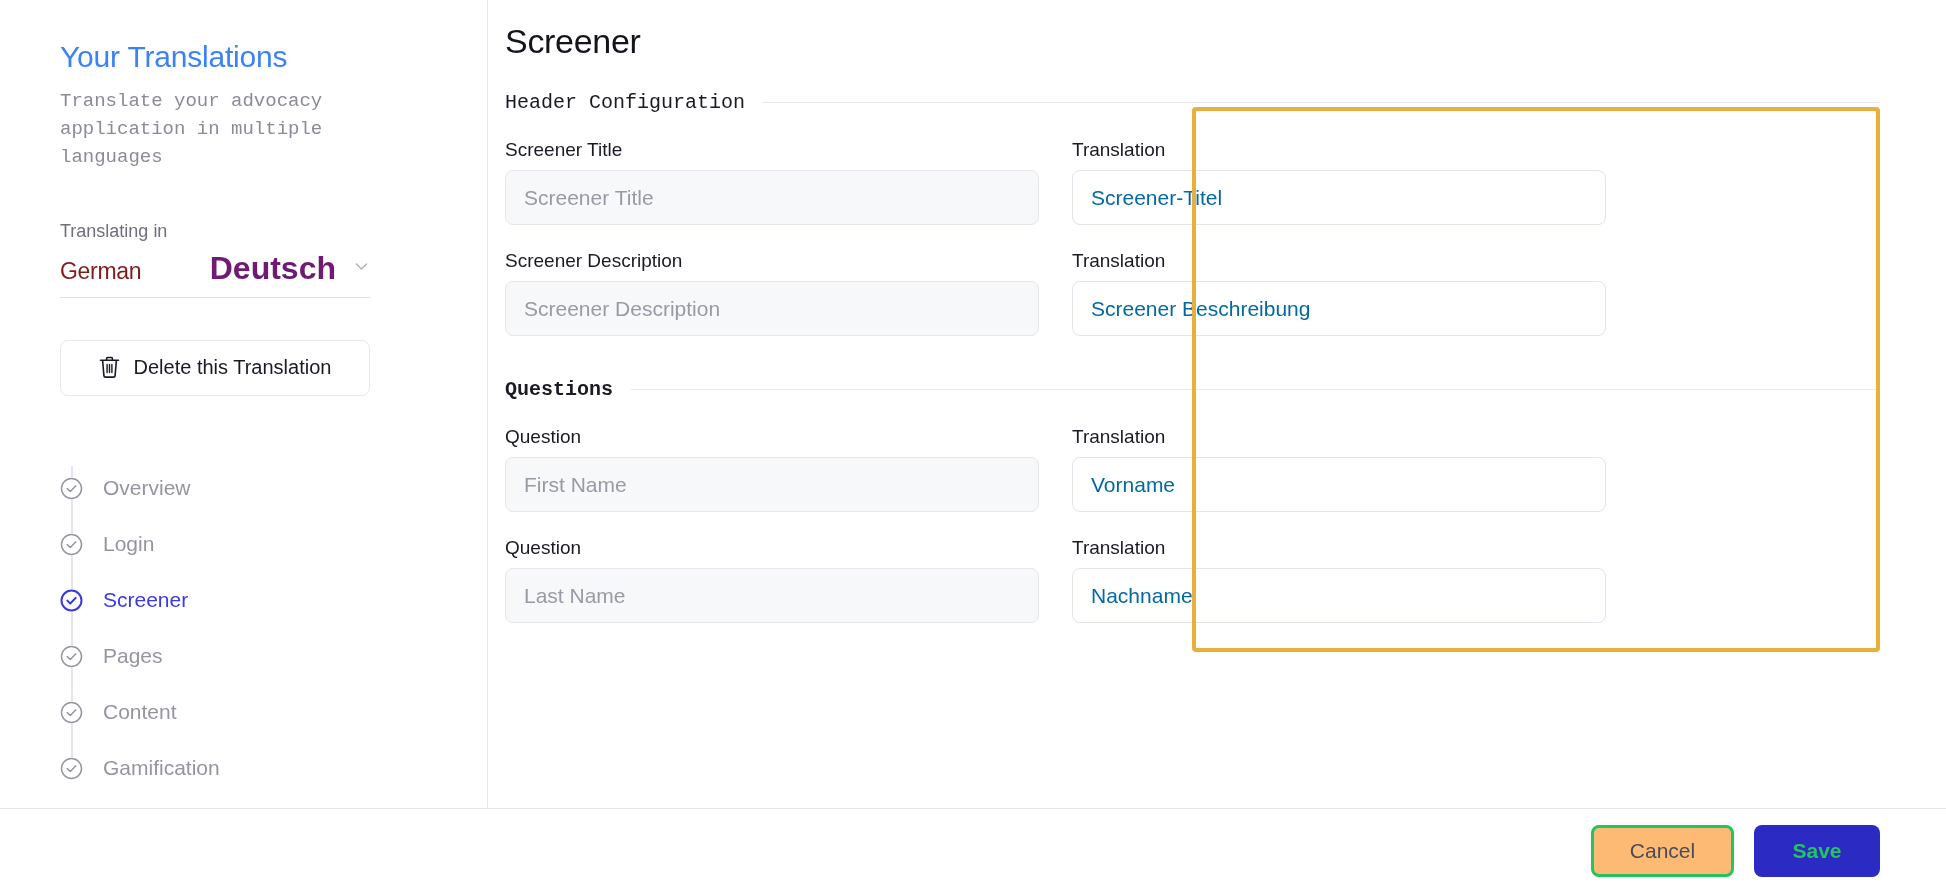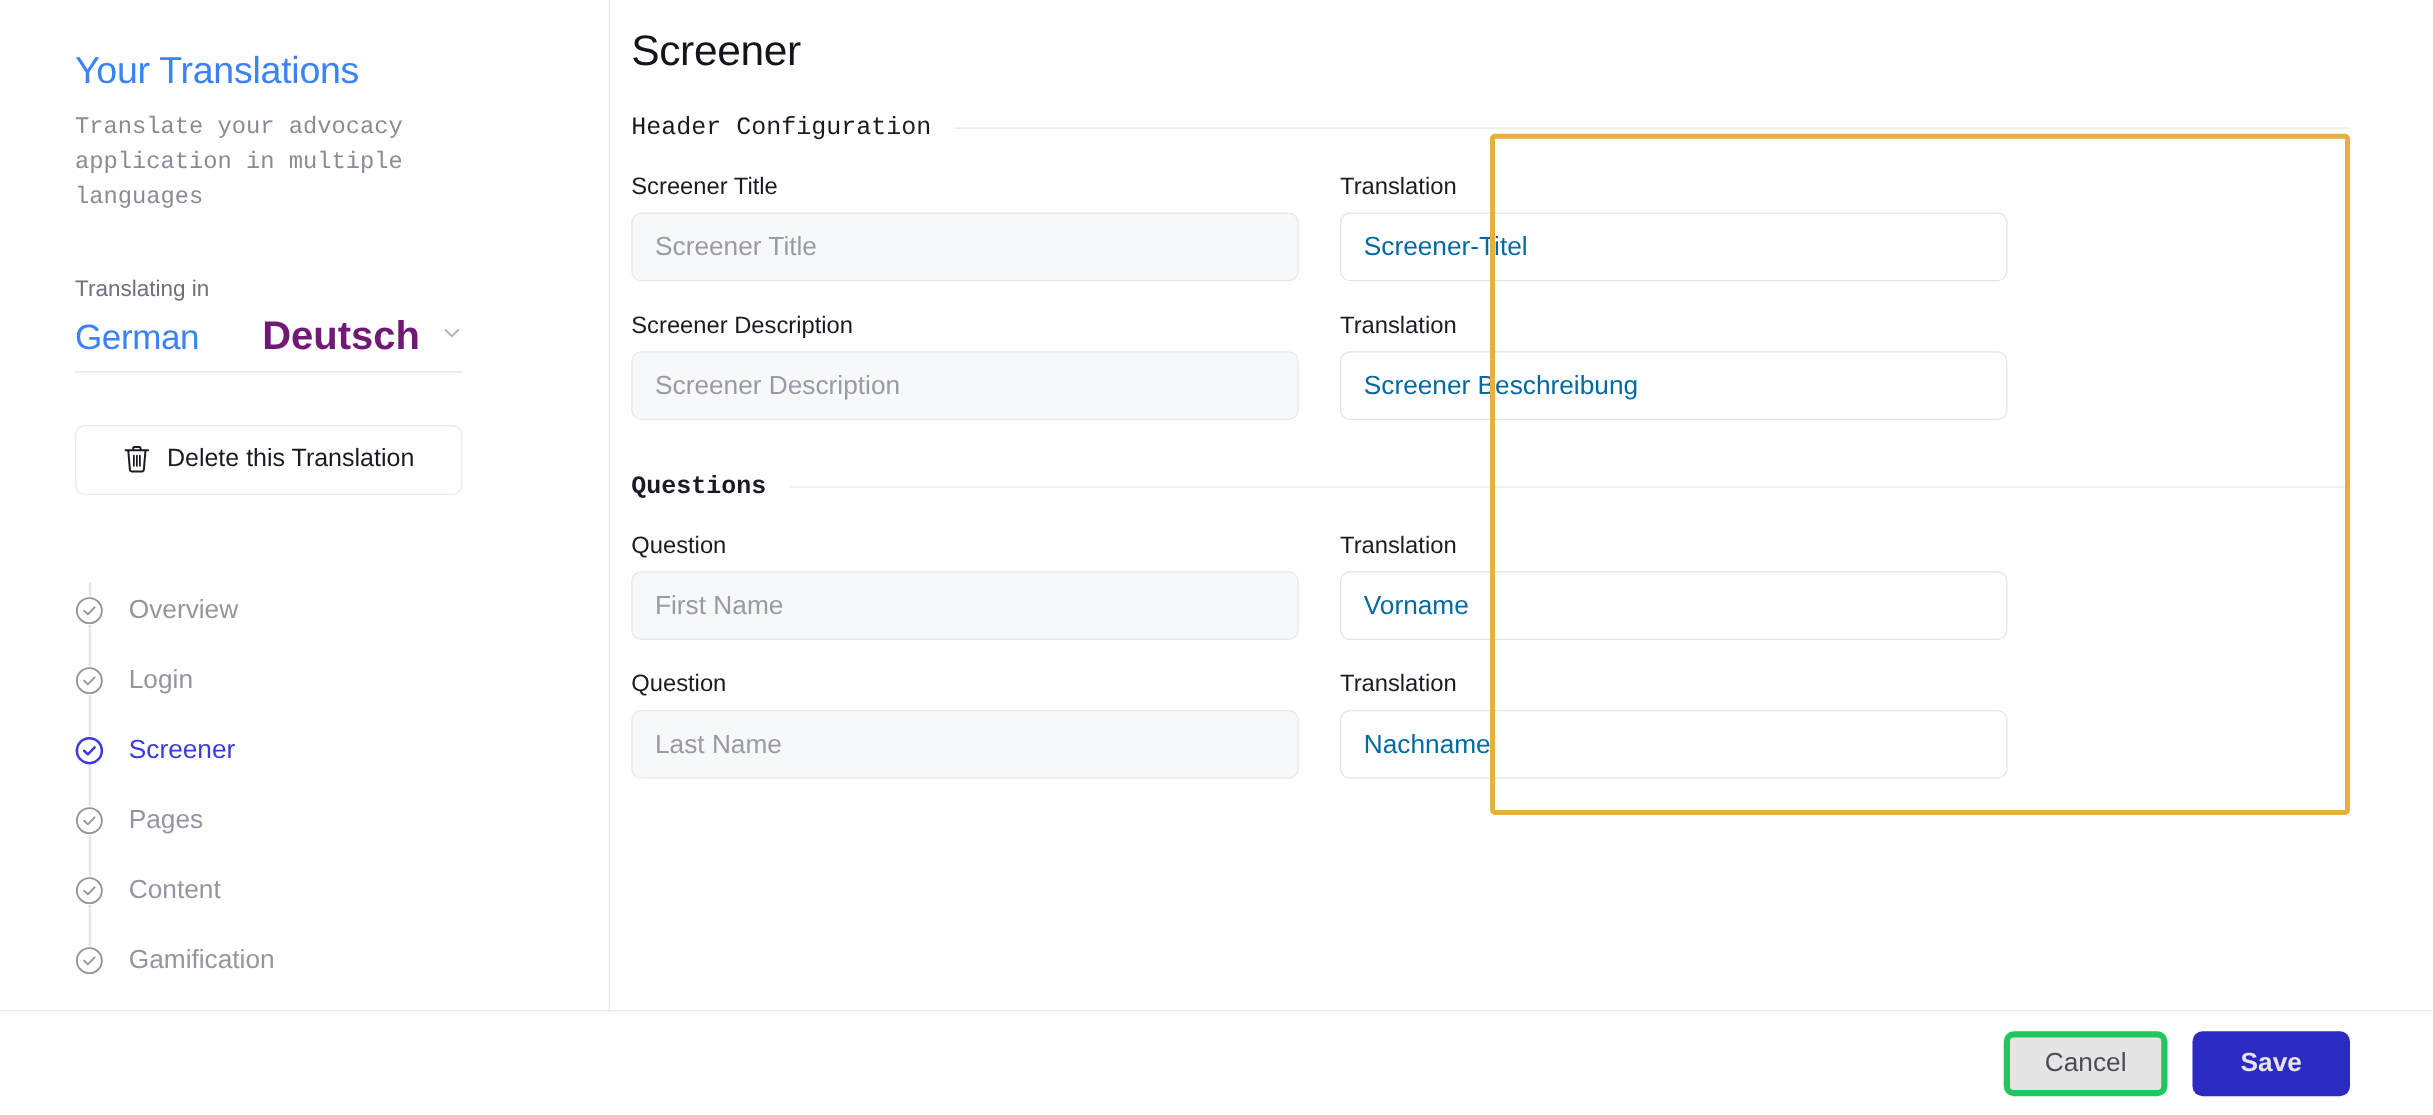--- a/index.html
+++ b/index.html
@@ -57,22 +57,22 @@
     margin-top: 8px;
     display: flex;
     align-items: baseline;
     border-bottom: 1.5px solid #e2e2e8;
     padding-bottom: 10px;
     width: 310px;
     cursor: pointer;
   }
 
   .lang-name {
-    font-size: 28px;
-    color: #3b82f6;
+    font-size: 23px;
+    color: #7f1d1d;
     font-weight: 400;
     letter-spacing: -0.3px;
   }
 
   .lang-native {
     margin-left: auto;
     font-size: 32px;
     color: #701a75;
     font-weight: 700;
   }
@@ -261,29 +261,29 @@
   }
   .btn {
     height: 52px;
     border-radius: 8px;
     font-family: "Liberation Sans", sans-serif;
     font-size: 21px;
     cursor: pointer;
     border: none;
   }
   .btn-cancel {
-    width: 131px;
-    background: #e5e5e5;
-    border: 5px solid #22c55e;
+    width: 143px;
+    background: #fdba74;
+    border: 3px solid #22c55e;
     color: #4b4b58;
   }
   .btn-save {
     width: 126px;
     background: #2b2bc4;
-    color: #e5e5e5;
+    color: #22c55e;
     font-weight: 700;
   }
 </style>
 </head>
 <body>
 
 <div id="app">
 
   <aside id="sidebar">
 

